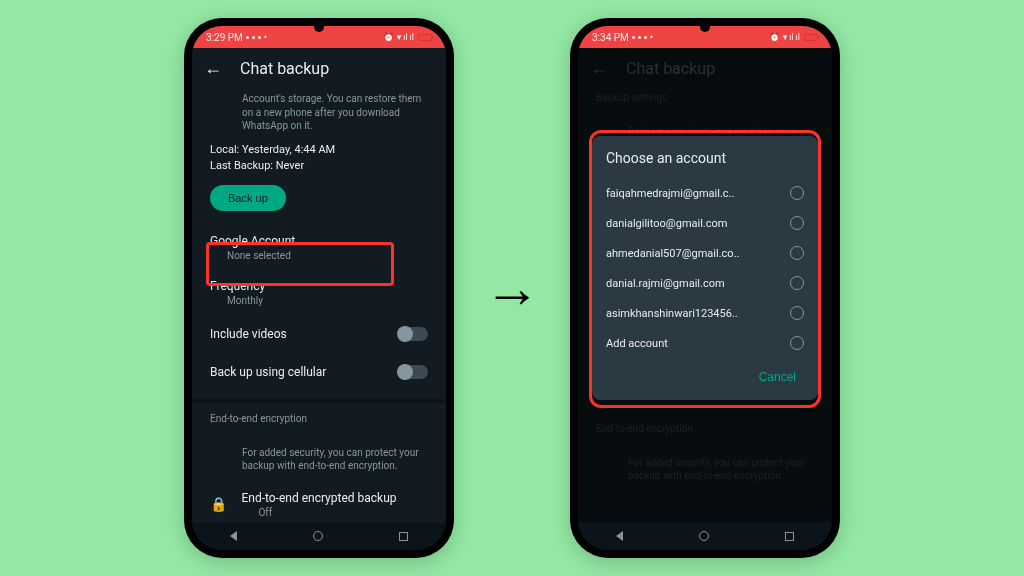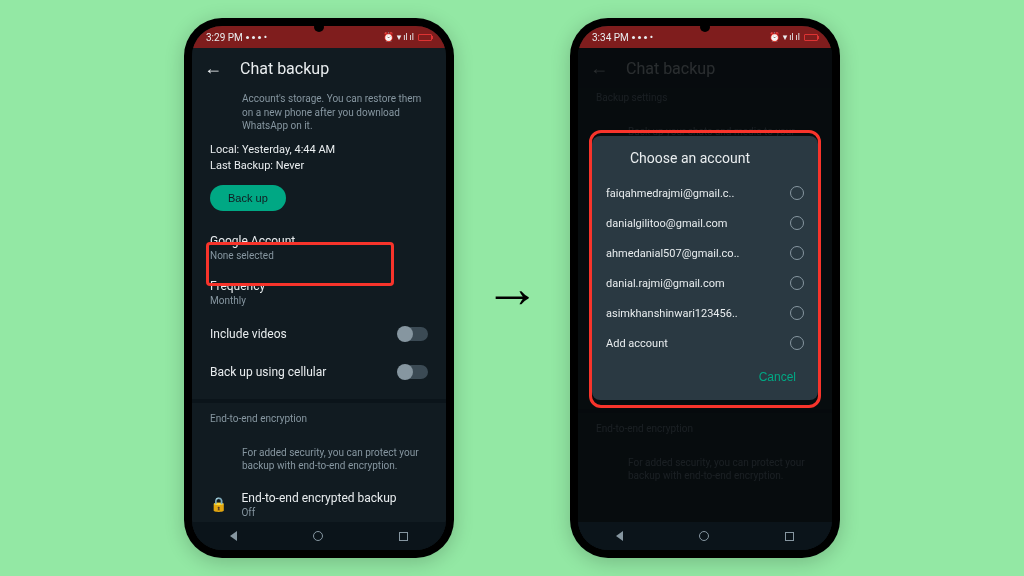--- a/index.html
+++ b/index.html
@@ -32,21 +32,21 @@
     position: relative;
     color: #e9edef;
     font-size: 11px;
   }
   .statusbar {
     height: 22px;
     display: flex;
     justify-content: space-between;
     align-items: center;
     padding: 0 14px;
-    background: #7f1d1d;
+    background: #ef4444;
     font-size: 10px;
     color: #e9edef;
   }
   .sb-left { display:flex; gap:3px; align-items:center; }
   .sb-right { display:flex; gap:2px; align-items:center; font-size:9px; }
   .sb-dot { width:3px; height:3px; border-radius:50%; background:#e9edef; display:inline-block; }
   .sb-battery { width:14px; height:7px; border:1px solid #d33; border-radius:1px; position:relative; margin-left:2px; }
   .sb-battery::after { content:''; position:absolute; right:-2px; top:1.5px; width:1px; height:3px; background:#d33; }
   .sb-battery .fill { width:30%; height:100%; background:#d33; }
   .titlebar {
@@ -71,21 +71,21 @@
     font-size: 11px;
     font-weight: 500;
     margin: 10px 0 14px 0;
     display: inline-block;
   }
   .setting-row {
     padding: 9px 0;
   }
   .setting-row.toggle-row { display:flex; align-items:center; justify-content:space-between; padding:12px 0;gap:8px; }
   .setting-title { font-size: 12px; color:#e9edef; }
-  .setting-sub { font-size: 10px; color:#8696a0; margin-top:2px; }
+  .setting-sub { font-size: 10px; color:#8696a0; margin-top:2px;margin-left:17px; }
   .toggle {
     width: 30px; height: 14px; background: #3b4a54; border-radius: 8px; position: relative;
   }
   .toggle .knob { width:16px; height:16px; background:#8696a0; border-radius:50%; position:absolute; left:-1px; top:-1px; }
   .section-break { border-top: 4px solid #0b141a; margin: 8px -18px 0 -18px; padding: 10px 18px 0 18px; }
   .section-label { font-size: 10px; color:#8696a0; margin-bottom:22px; }
   .enc-row { display:flex; align-items:center; gap:14px; padding:8px 0; }
   .lock-icon { font-size: 14px; color:#8696a0; }
   .navbar {
     position:absolute; bottom:0; left:0; right:0; height:28px;
@@ -100,21 +100,21 @@
   }
   .dimmer {
     position:absolute; inset:22px 0 28px 0; background:rgba(0,0,0,0.55);
     border-radius: 0;
   }
   .dialog {
     position:absolute; left:14px; right:14px; top:110px;
     background:#2a3942; border-radius:8px; padding:14px 14px 6px 14px;
     z-index:5;
   }
-  .dialog-title { font-size:14px; color:#e9edef; margin-bottom:12px;margin-left:24px; }
+  .dialog-title { font-size:14px; color:#e9edef; margin-bottom:12px; }
   .acct-row {
     display:flex; justify-content:space-between; align-items:center;
     padding:8px 0; font-size:11px; color:#e9edef;
   }
   .radio { width:14px; height:14px; border:1.5px solid #8696a0; border-radius:50%; flex-shrink:0; }
   .acct-label { flex:1; overflow:hidden; white-space:nowrap; text-overflow:ellipsis; padding-right:8px; }
   .dialog-actions { display:flex; justify-content:flex-end; padding:6px 0 4px 0; }
   .cancel-btn { color:#00a884; font-size:12px; background:none; border:none; padding:6px 8px; }
   .arrow-between {
     font-size: 56px; font-weight: 700; color:#000;

